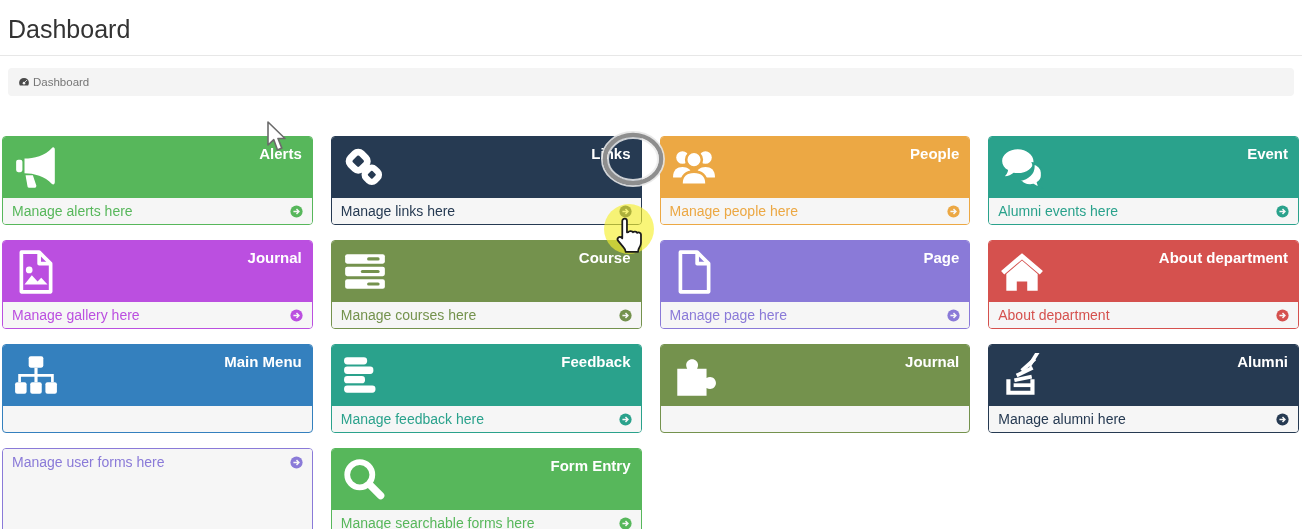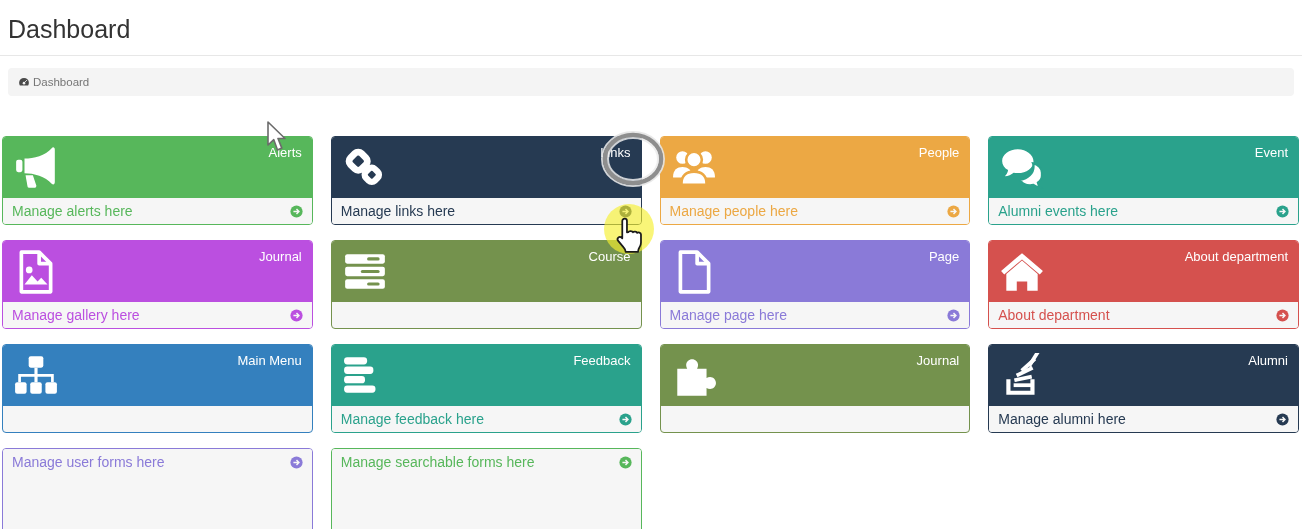--- a/index.html
+++ b/index.html
@@ -17,21 +17,21 @@
 
   .grid { margin:40px 3px 0 2px; display:grid;
     grid-template-columns:repeat(4,1fr); column-gap:18px; row-gap:15px; }
 
   .tile { position:relative; height:89px; border:1px solid var(--c);
     border-radius:4px; overflow:hidden; background:#f6f6f6; cursor:pointer; }
   .tile-head { position:relative; height:61px; background:var(--c); color:var(--c); }
   .tile-head .icon { position:absolute; left:10px; top:8px; width:46px; height:46px; }
   .tile-head .icon svg { width:100%; height:100%; }
   .tile-label { position:absolute; top:8px; right:10px; color:#fff;
-    font-size:13px; font-weight:normal; }
+    font-size:15px; font-weight:bold; }
   .tile-foot { height:26px; background:#f6f6f6; display:flex; align-items:center;
     justify-content:space-between; padding:0 9px; font-size:14px; color:var(--c); }
   .goto { display:inline-flex; width:13px; height:13px; }
   .goto svg { width:13px; height:13px; }
 
   .overlay { position:absolute; pointer-events:none; }
 </style>
 </head>
 <body>
 
@@ -172,20 +172,29 @@
               <rect x="3" y="5" width="38" height="9" rx="2"></rect>
               <rect x="3" y="17" width="38" height="9" rx="2"></rect>
               <rect x="3" y="29" width="38" height="9" rx="2"></rect>
               <rect x="24" y="8" width="12" height="3" rx="1.5" fill="var(--c)"></rect>
               <rect x="18" y="20" width="18" height="3" rx="1.5" fill="var(--c)"></rect>
               <rect x="24" y="32" width="12" height="3" rx="1.5" fill="var(--c)"></rect>
             </svg>
         </span>
         <span class="tile-label">Course</span>
       </div>
+      <div class="tile-foot">
+        <span>Manage courses here</span>
+        <span class="goto">
+            <svg viewBox="0 0 16 16">
+              <circle cx="8" cy="8" r="7.5" fill="var(--c)"></circle>
+              <path d="M4.2 8h6M8 5l3 3-3 3" stroke="#f6f6f6" stroke-width="1.8" fill="none"></path>
+            </svg>
+          </span>
+      </div>
     </div>
 
     <div class="tile" style="--c: #8a7ad8;">
       <div class="tile-head">
         <span class="icon">
           <svg viewBox="0 0 44 44" fill="none" stroke="#fff" stroke-width="3.5" stroke-linejoin="round">
               <path d="M9 3h16l11 11v27H9z"></path>
               <path d="M25 3v11h11"></path>
             </svg>
         </span>
@@ -303,20 +312,29 @@
         <span class="goto">
             <svg viewBox="0 0 16 16">
               <circle cx="8" cy="8" r="7.5" fill="var(--c)"></circle>
               <path d="M4.2 8h6M8 5l3 3-3 3" stroke="#f6f6f6" stroke-width="1.8" fill="none"></path>
             </svg>
           </span>
       </div>
     </div>
 
     <div class="tile" style="--c: #57b75b;">
+      <div class="tile-head">
+        <span class="icon">
+          <svg viewBox="0 0 44 44" fill="none" stroke="#fff">
+              <circle cx="17" cy="17" r="12" stroke-width="5.5"></circle>
+              <path d="M26.5 26.5l10.5 10.5" stroke-width="7" stroke-linecap="round"></path>
+            </svg>
+        </span>
+        <span class="tile-label">Form Entry</span>
+      </div>
       <div class="tile-foot">
         <span>Manage searchable forms here</span>
         <span class="goto">
             <svg viewBox="0 0 16 16">
               <circle cx="8" cy="8" r="7.5" fill="var(--c)"></circle>
               <path d="M4.2 8h6M8 5l3 3-3 3" stroke="#f6f6f6" stroke-width="1.8" fill="none"></path>
             </svg>
           </span>
       </div>
     </div>

